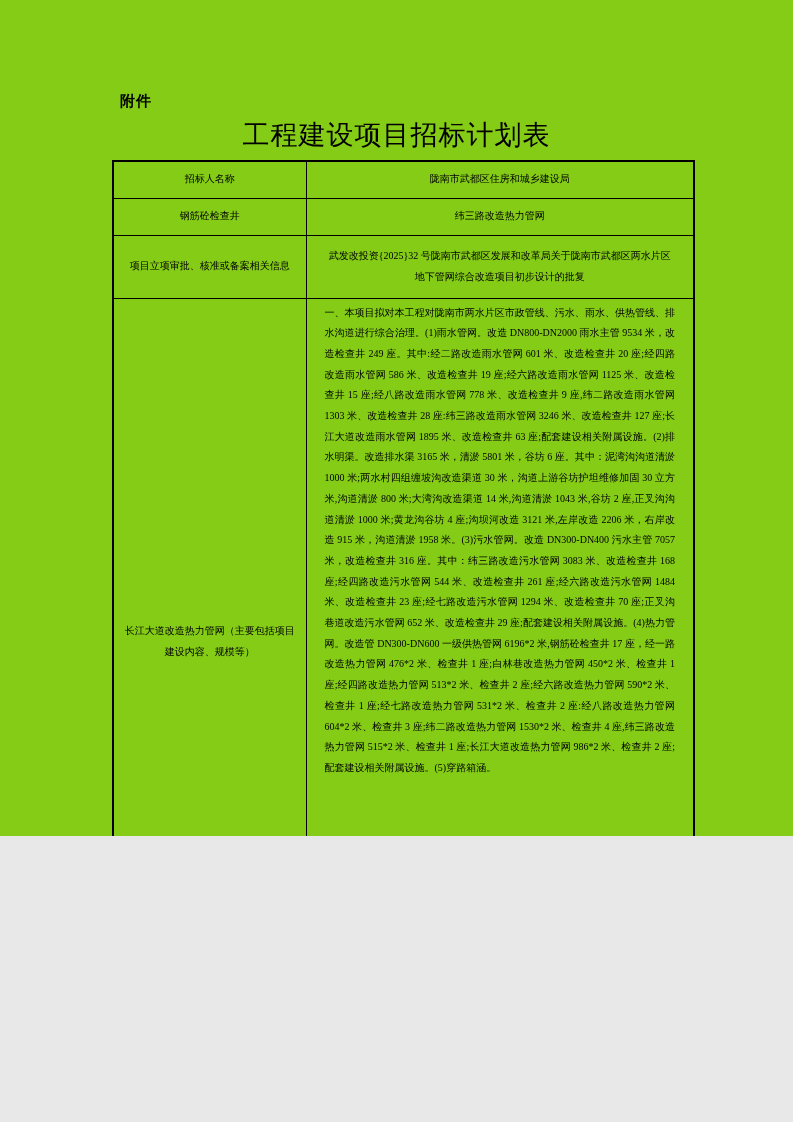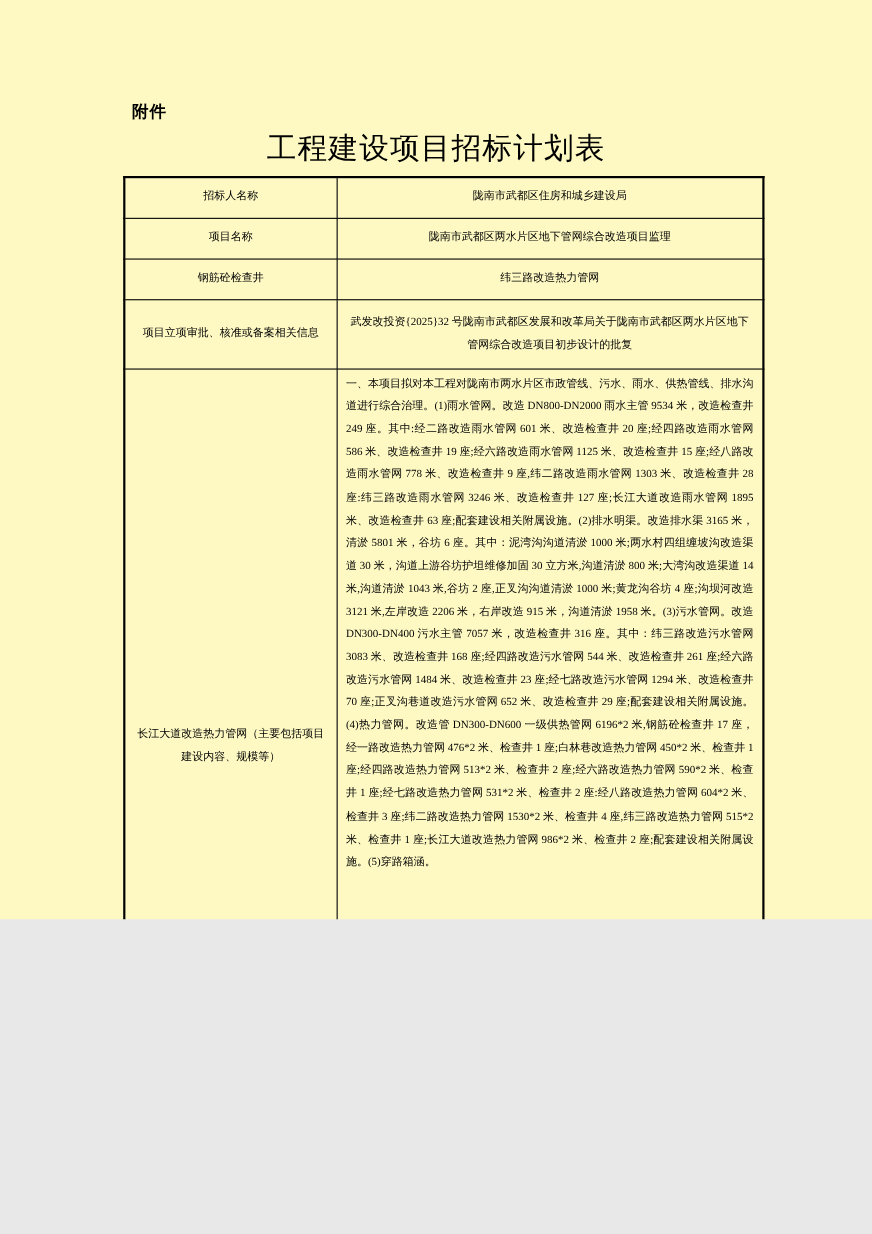--- a/index.html
+++ b/index.html
@@ -2,21 +2,21 @@
 <html><head>
 <meta charset="utf-8">
 <style>
   * { margin: 0; padding: 0; box-sizing: border-box; }
   html, body { background: #e8e8e8; }
   .page {
     position: relative;
     width: 793px;
     height: 836px;
     margin: 0 auto;
-    background: #fef9c3;
+    background: #84cc16;
     color: #000000;
     font-family: "Liberation Serif", "DejaVu Serif", serif;
     overflow: hidden;
   }
   .attachment {
     position: absolute;
     left: 120px;
     top: 92px;
     font-family: "Liberation Sans", "DejaVu Sans", sans-serif;
     font-size: 15px;
@@ -50,21 +50,21 @@
     vertical-align: middle;
   }
   td.cell-label {
     width: 193px;
     text-align: center;
     padding: 2px 6px;
   }
   td.cell-value {
     width: 388px;
     text-align: center;
-    padding: 2px 8px;
+    padding: 2px 18px;
   }
   tr.row-short { height: 37px; }
   tr.row-approval { height: 63px; }
   tr.row-overview { height: 688px; }
   tr.row-overview td.cell-value {
     vertical-align: top;
     text-align: justify;
     text-justify: inter-ideograph;
     padding-top: 4px;
     overflow: hidden;
@@ -79,24 +79,20 @@
 
   <div class="doc-title">工程建设项目招标计划表</div>
 
   <table class="bid-table">
     <tbody>
       <tr class="row-short">
         <td class="cell-label">招标人名称</td>
         <td class="cell-value">陇南市武都区住房和城乡建设局</td>
       </tr>
       <tr class="row-short">
-        <td class="cell-label">项目名称</td>
-        <td class="cell-value">陇南市武都区两水片区地下管网综合改造项目监理</td>
-      </tr>
-      <tr class="row-short">
         <td class="cell-label">钢筋砼检查井</td>
         <td class="cell-value">纬三路改造热力管网</td>
       </tr>
       <tr class="row-approval">
         <td class="cell-label">项目立项审批、核准或备案相关信息</td>
         <td class="cell-value">武发改投资{2025}32 号陇南市武都区发展和改革局关于陇南市武都区两水片区地下管网综合改造项目初步设计的批复</td>
       </tr>
       <tr class="row-overview">
         <td class="cell-label">长江大道改造热力管网（主要包括项目建设内容、规模等）</td>
         <td class="cell-value">一、本项目拟对本工程对陇南市两水片区市政管线、污水、雨水、供热管线、排水沟道进行综合治理。(1)雨水管网。改造 DN800-DN2000 雨水主管 9534 米，改造检查井 249 座。其中:经二路改造雨水管网 601 米、改造检查井 20 座;经四路改造雨水管网 586 米、改造检查井 19 座;经六路改造雨水管网 1125 米、改造检查井 15 座;经八路改造雨水管网 778 米、改造检查井 9 座,纬二路改造雨水管网 1303 米、改造检查井 28 座:纬三路改造雨水管网 3246 米、改造检查井 127 座;长江大道改造雨水管网 1895 米、改造检查井 63 座;配套建设相关附属设施。(2)排水明渠。改造排水渠 3165 米，清淤 5801 米，谷坊 6 座。其中：泥湾沟沟道清淤 1000 米;两水村四组缠坡沟改造渠道 30 米，沟道上游谷坊护坦维修加固 30 立方米,沟道清淤 800 米;大湾沟改造渠道 14 米,沟道清淤 1043 米,谷坊 2 座,正叉沟沟道清淤 1000 米;黄龙沟谷坊 4 座;沟坝河改造 3121 米,左岸改造 2206 米，右岸改造 915 米，沟道清淤 1958 米。(3)污水管网。改造 DN300-DN400 污水主管 7057 米，改造检查井 316 座。其中：纬三路改造污水管网 3083 米、改造检查井 168 座;经四路改造污水管网 544 米、改造检查井 261 座;经六路改造污水管网 1484 米、改造检查井 23 座;经七路改造污水管网 1294 米、改造检查井 70 座;正叉沟巷道改造污水管网 652 米、改造检查井 29 座;配套建设相关附属设施。(4)热力管网。改造管 DN300-DN600 一级供热管网 6196*2 米,钢筋砼检查井 17 座，经一路改造热力管网 476*2 米、检查井 1 座;白林巷改造热力管网 450*2 米、检查井 1 座;经四路改造热力管网 513*2 米、检查井 2 座;经六路改造热力管网 590*2 米、检查井 1 座;经七路改造热力管网 531*2 米、检查井 2 座:经八路改造热力管网 604*2 米、检查井 3 座;纬二路改造热力管网 1530*2 米、检查井 4 座,纬三路改造热力管网 515*2 米、检查井 1 座;长江大道改造热力管网 986*2 米、检查井 2 座;配套建设相关附属设施。(5)穿路箱涵。</td>

